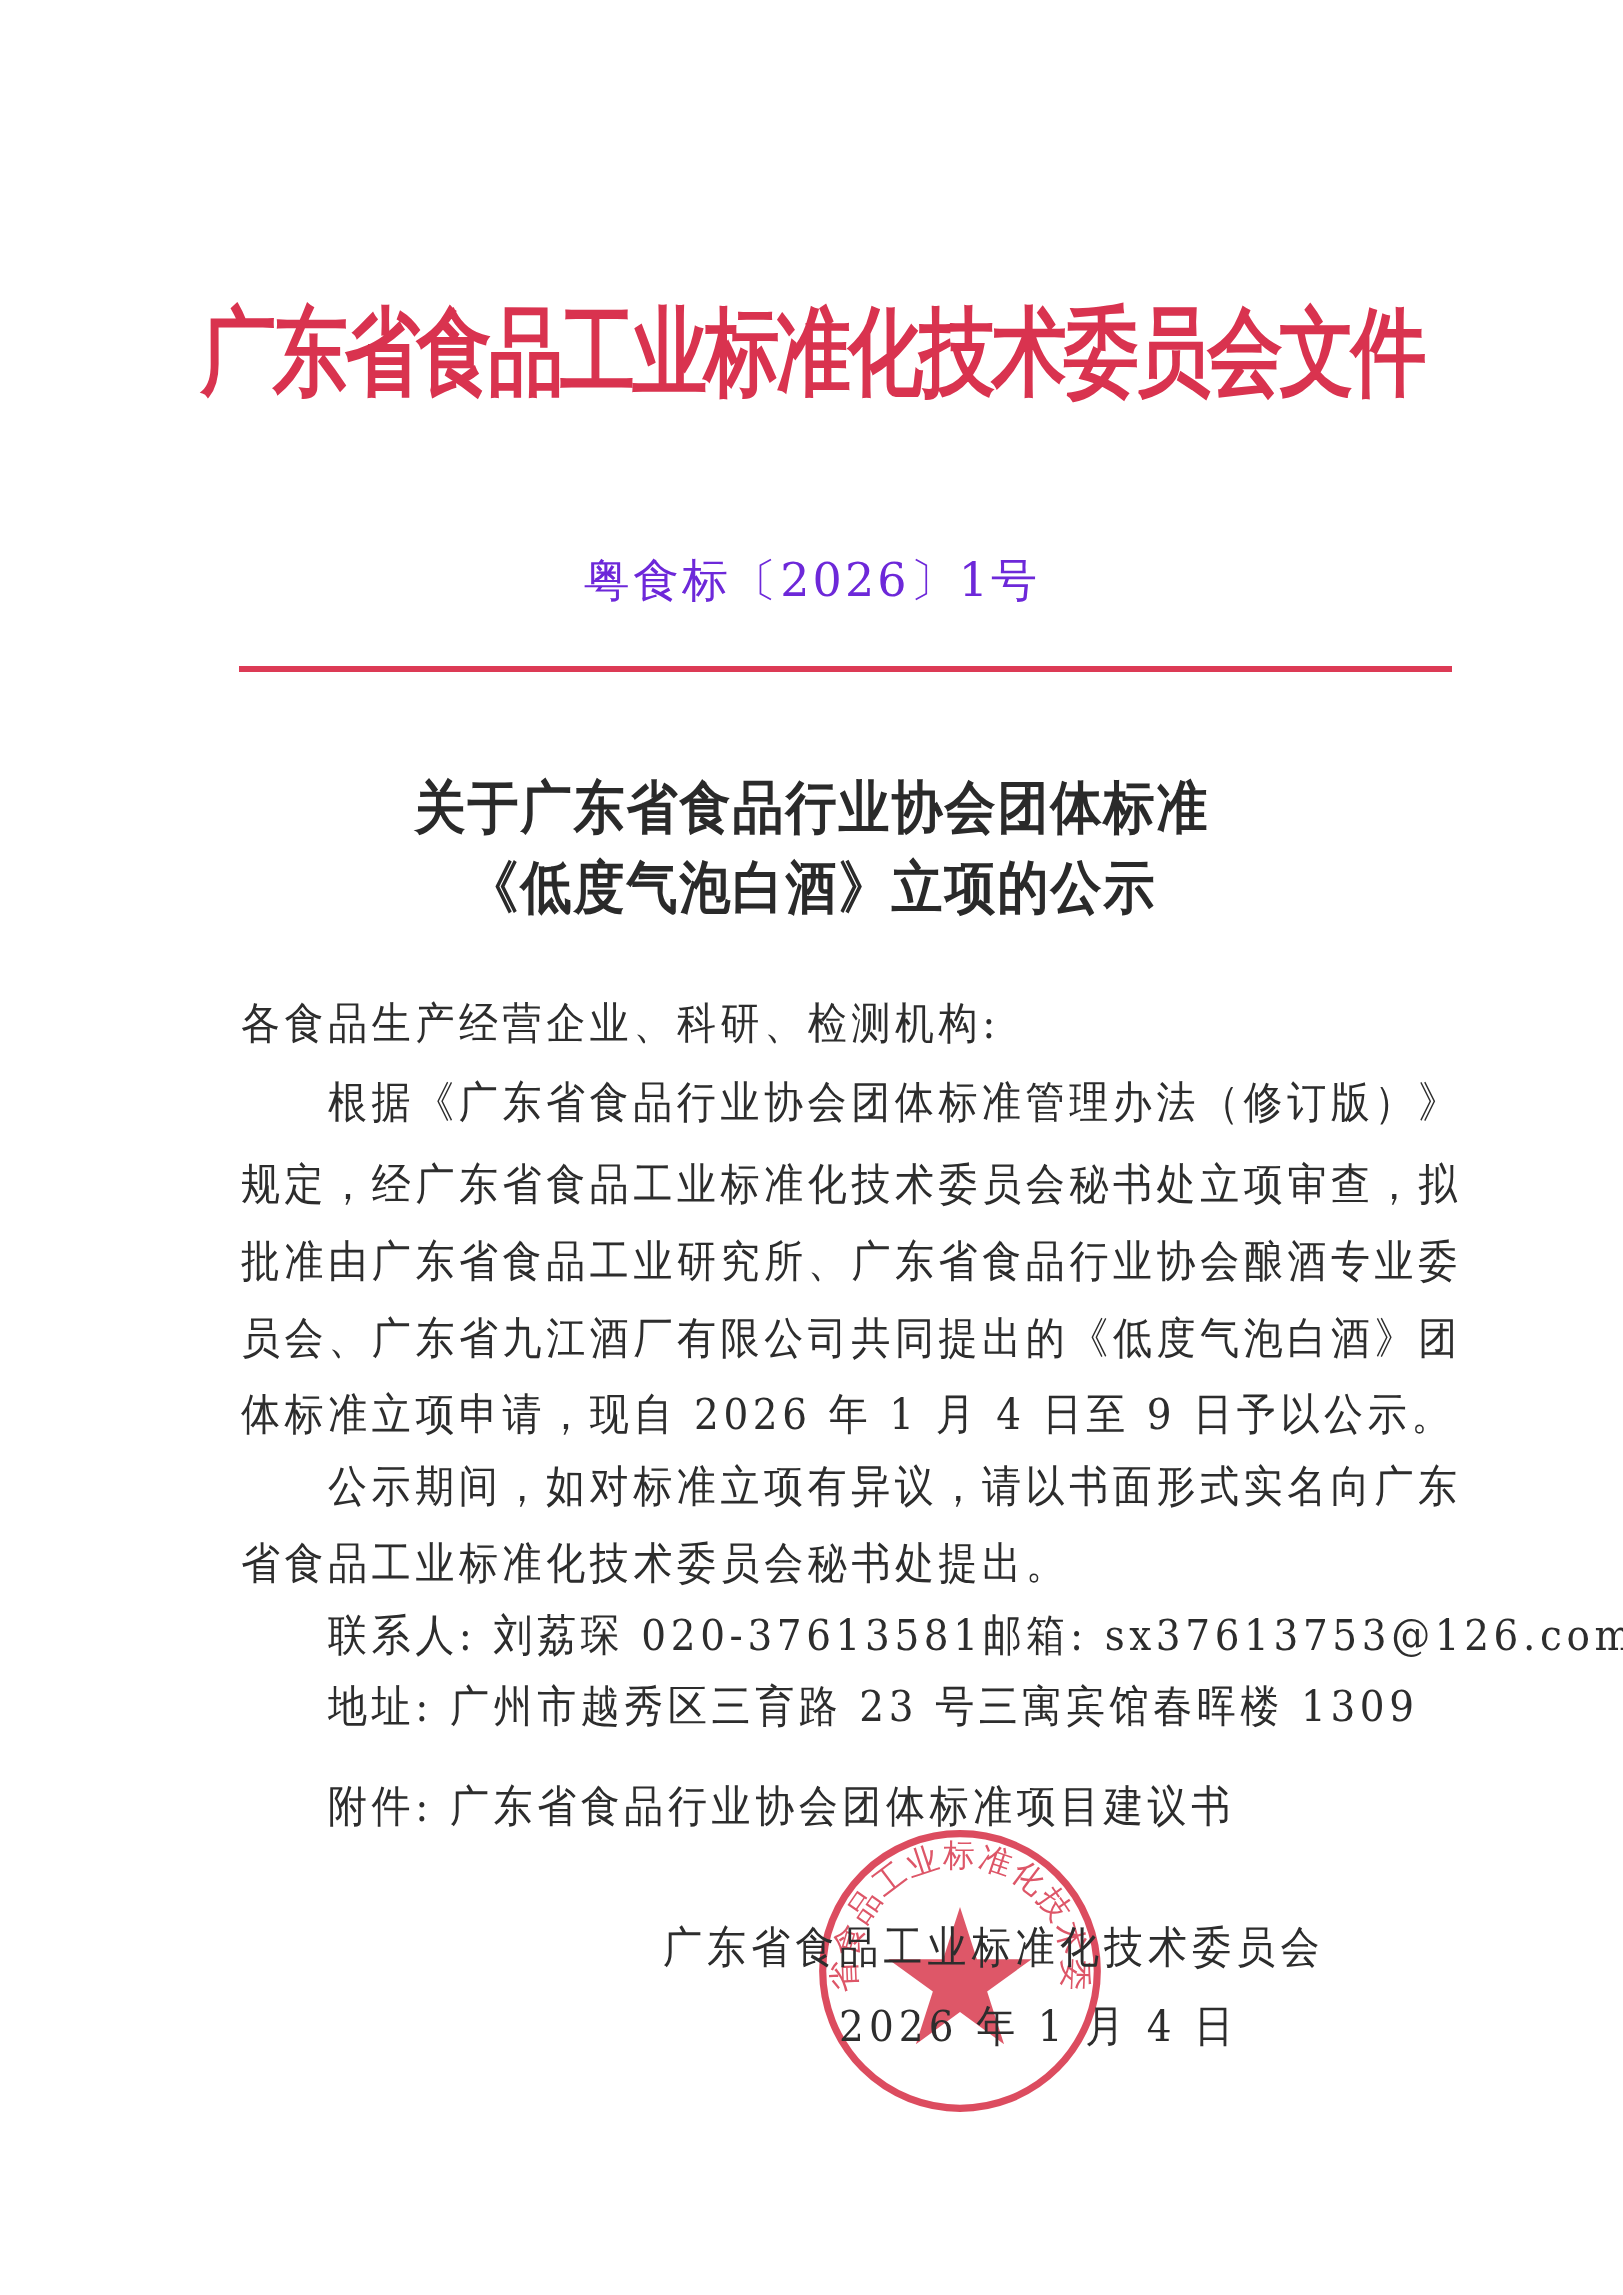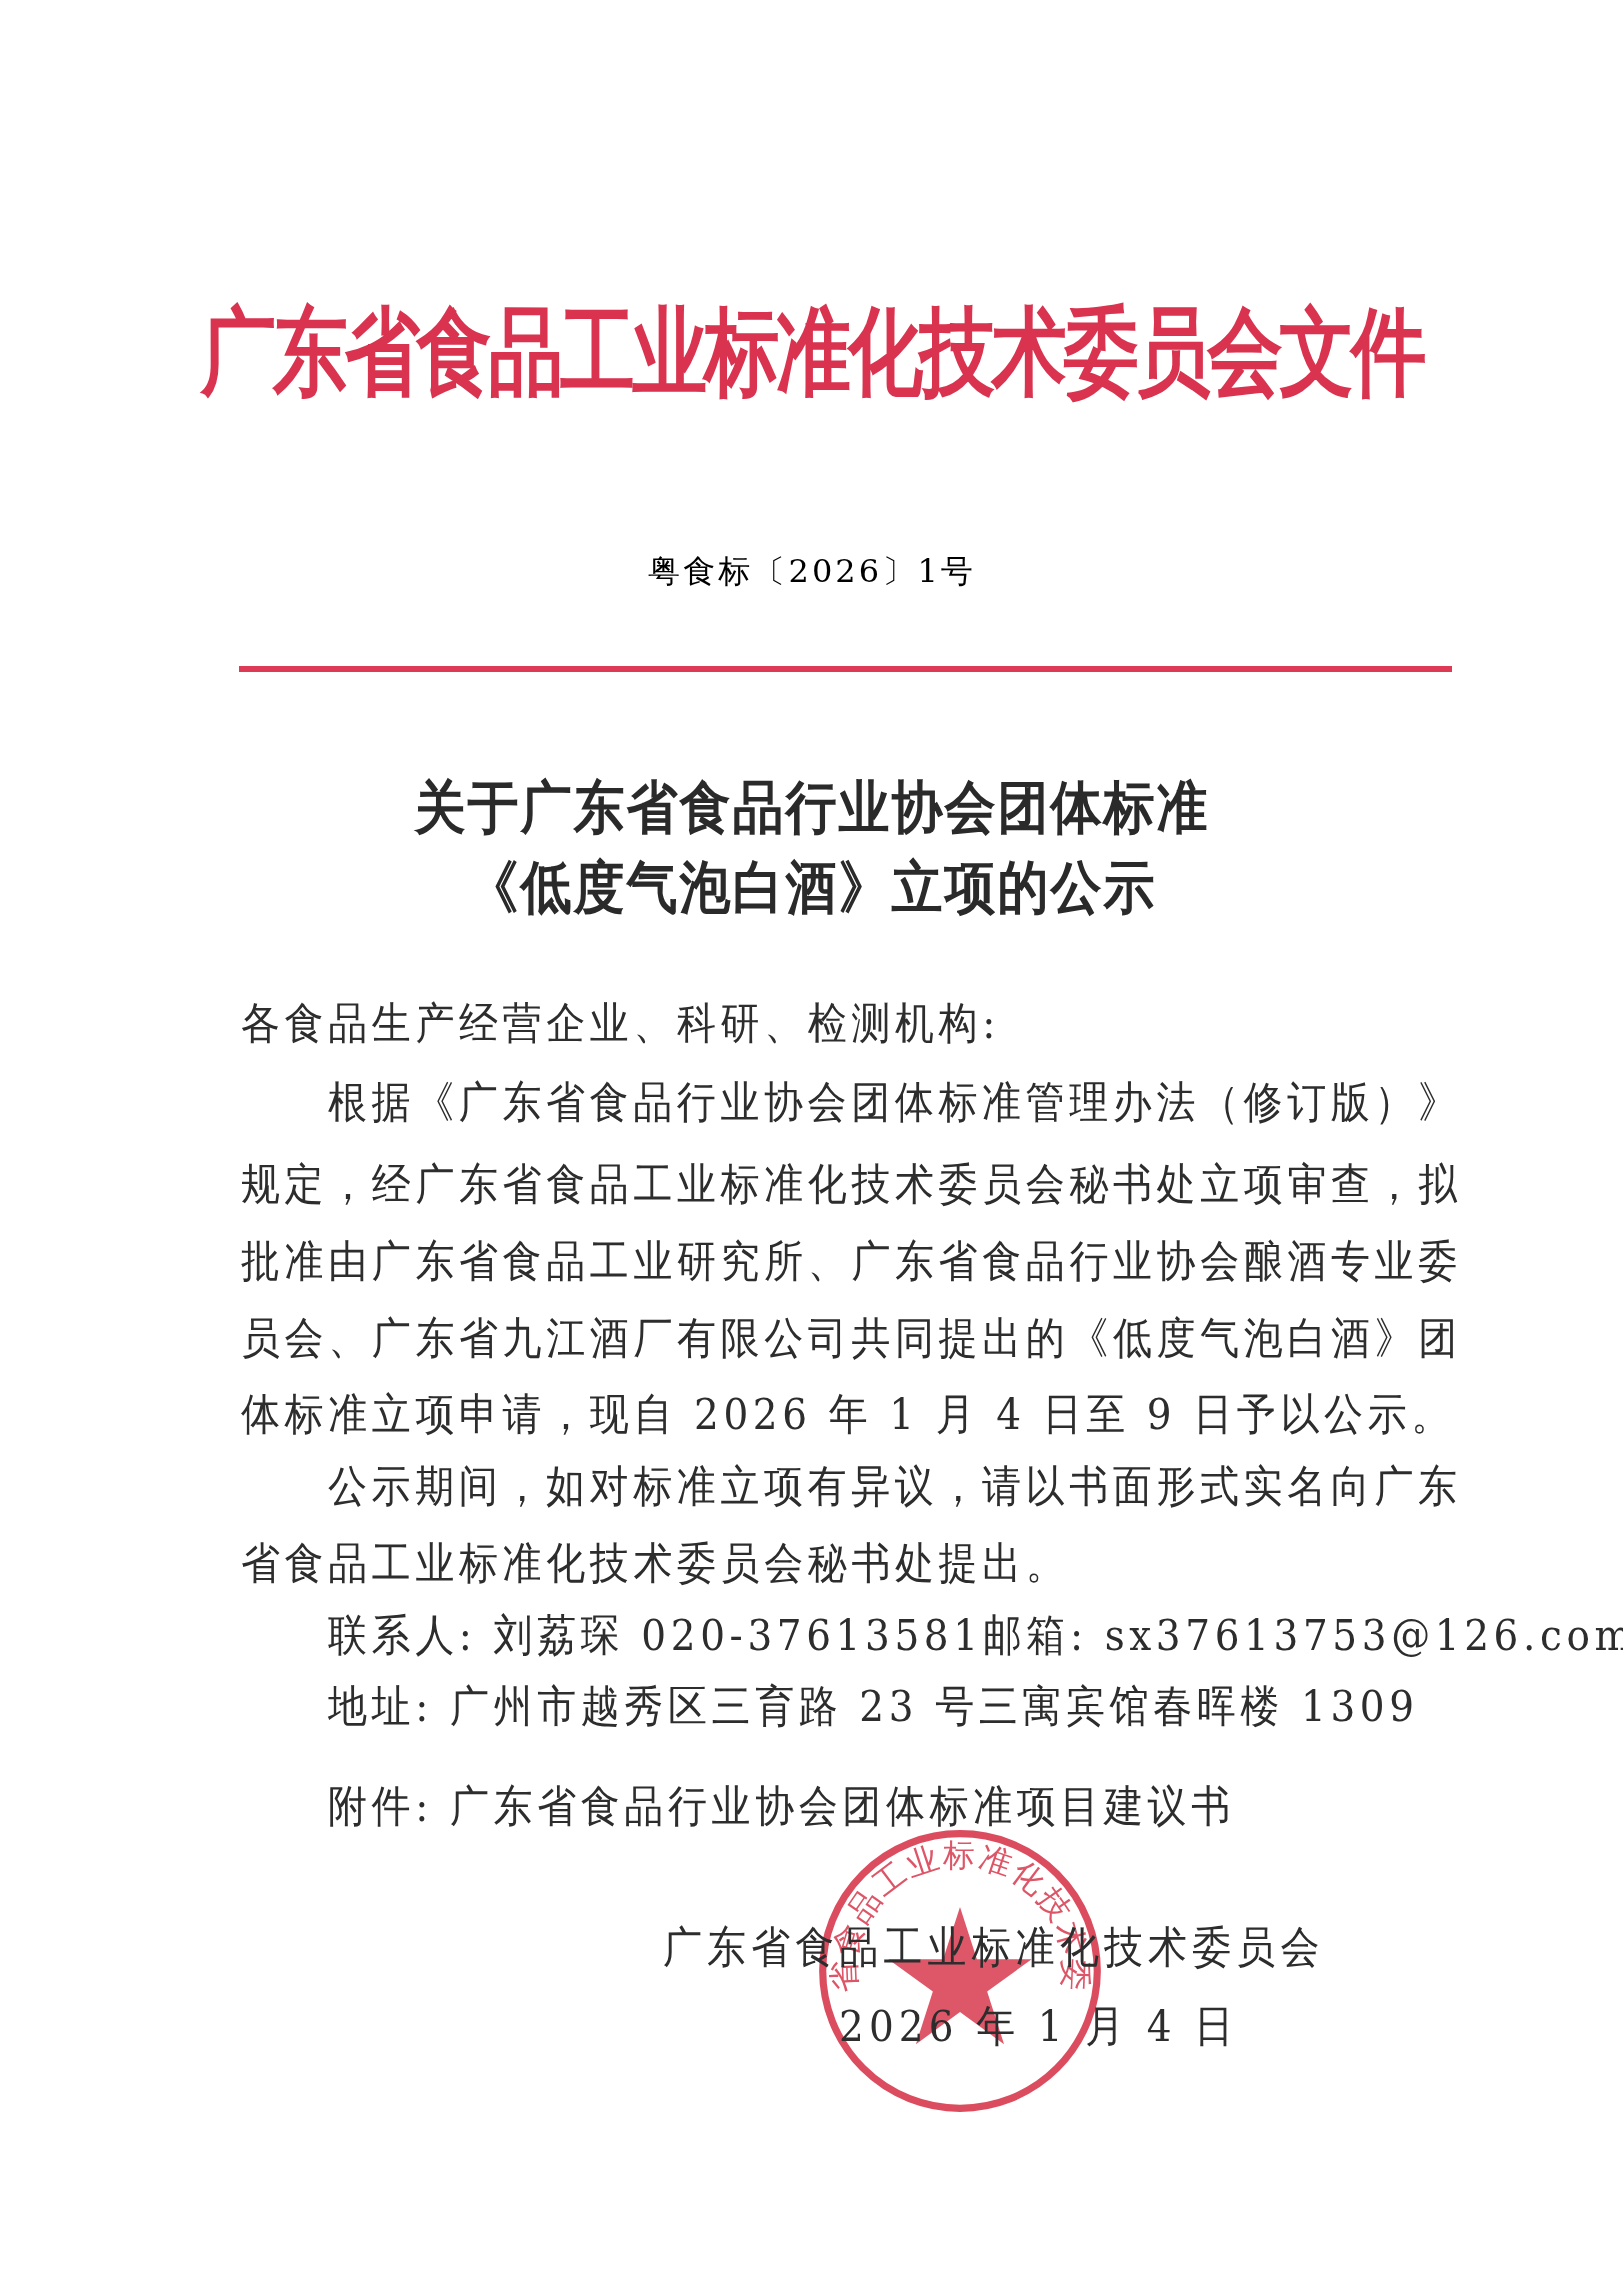--- a/index.html
+++ b/index.html
@@ -10,21 +10,21 @@
   }
   .abs { position: absolute; white-space: nowrap; }
   .header-title {
     left: 0; width: 1624px; top: 289px; text-align: center;
     font-family: "DejaVu Sans", "Liberation Sans", sans-serif;
     font-weight: bold; font-size: 75px; letter-spacing: -3.1px;
     color: #d9334f; transform: scaleY(1.28); transform-origin: top center;
   }
   .doc-number {
     left: 0; width: 1624px; top: 550px; text-align: center;
-    font-size: 32px; letter-spacing: 3.1px; color: #000000;
+    font-size: 46px; letter-spacing: 3.1px; color: #6d28d9;
   }
   .red-rule {
     left: 239px; top: 666px; width: 1213px; height: 5.6px;
     background: #dc3a55;
   }
   .notice-title {
     left: 0; width: 1624px; text-align: center;
     font-family: "DejaVu Sans", "Liberation Sans", sans-serif;
     font-weight: bold; font-size: 51px; letter-spacing: 2px; color: #2a2a2a;
     transform: scaleY(1.12); transform-origin: top center;

